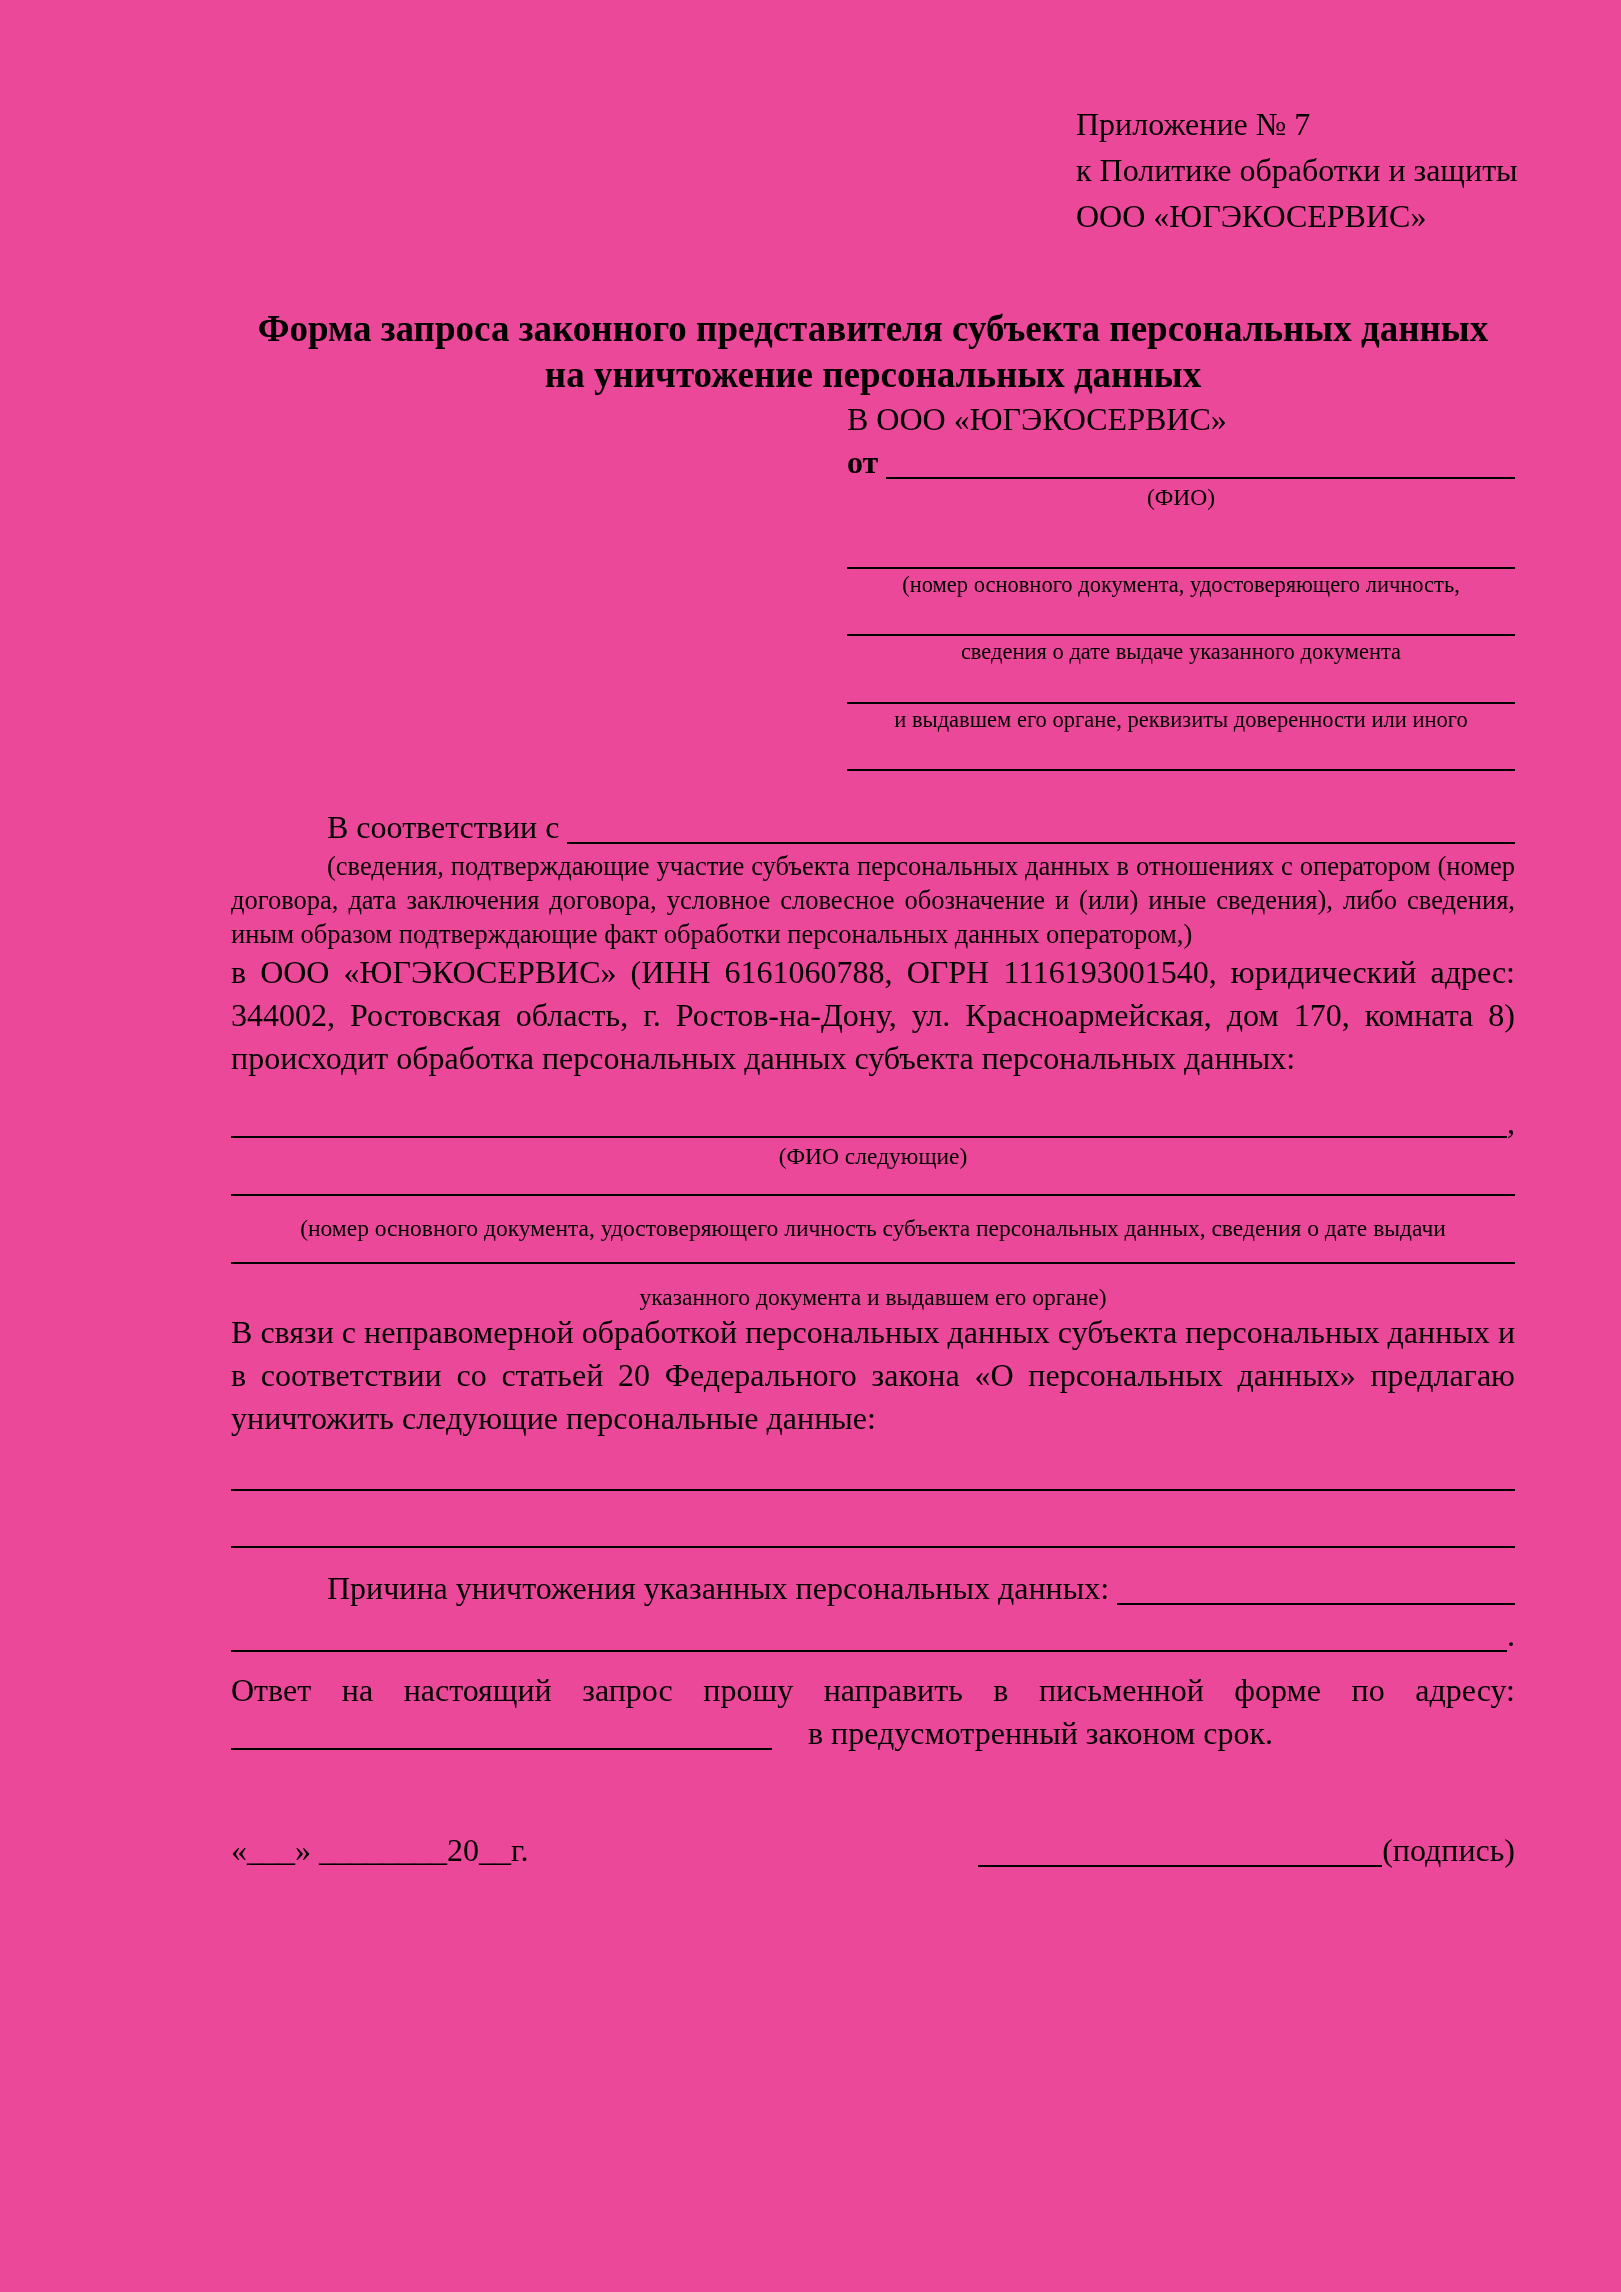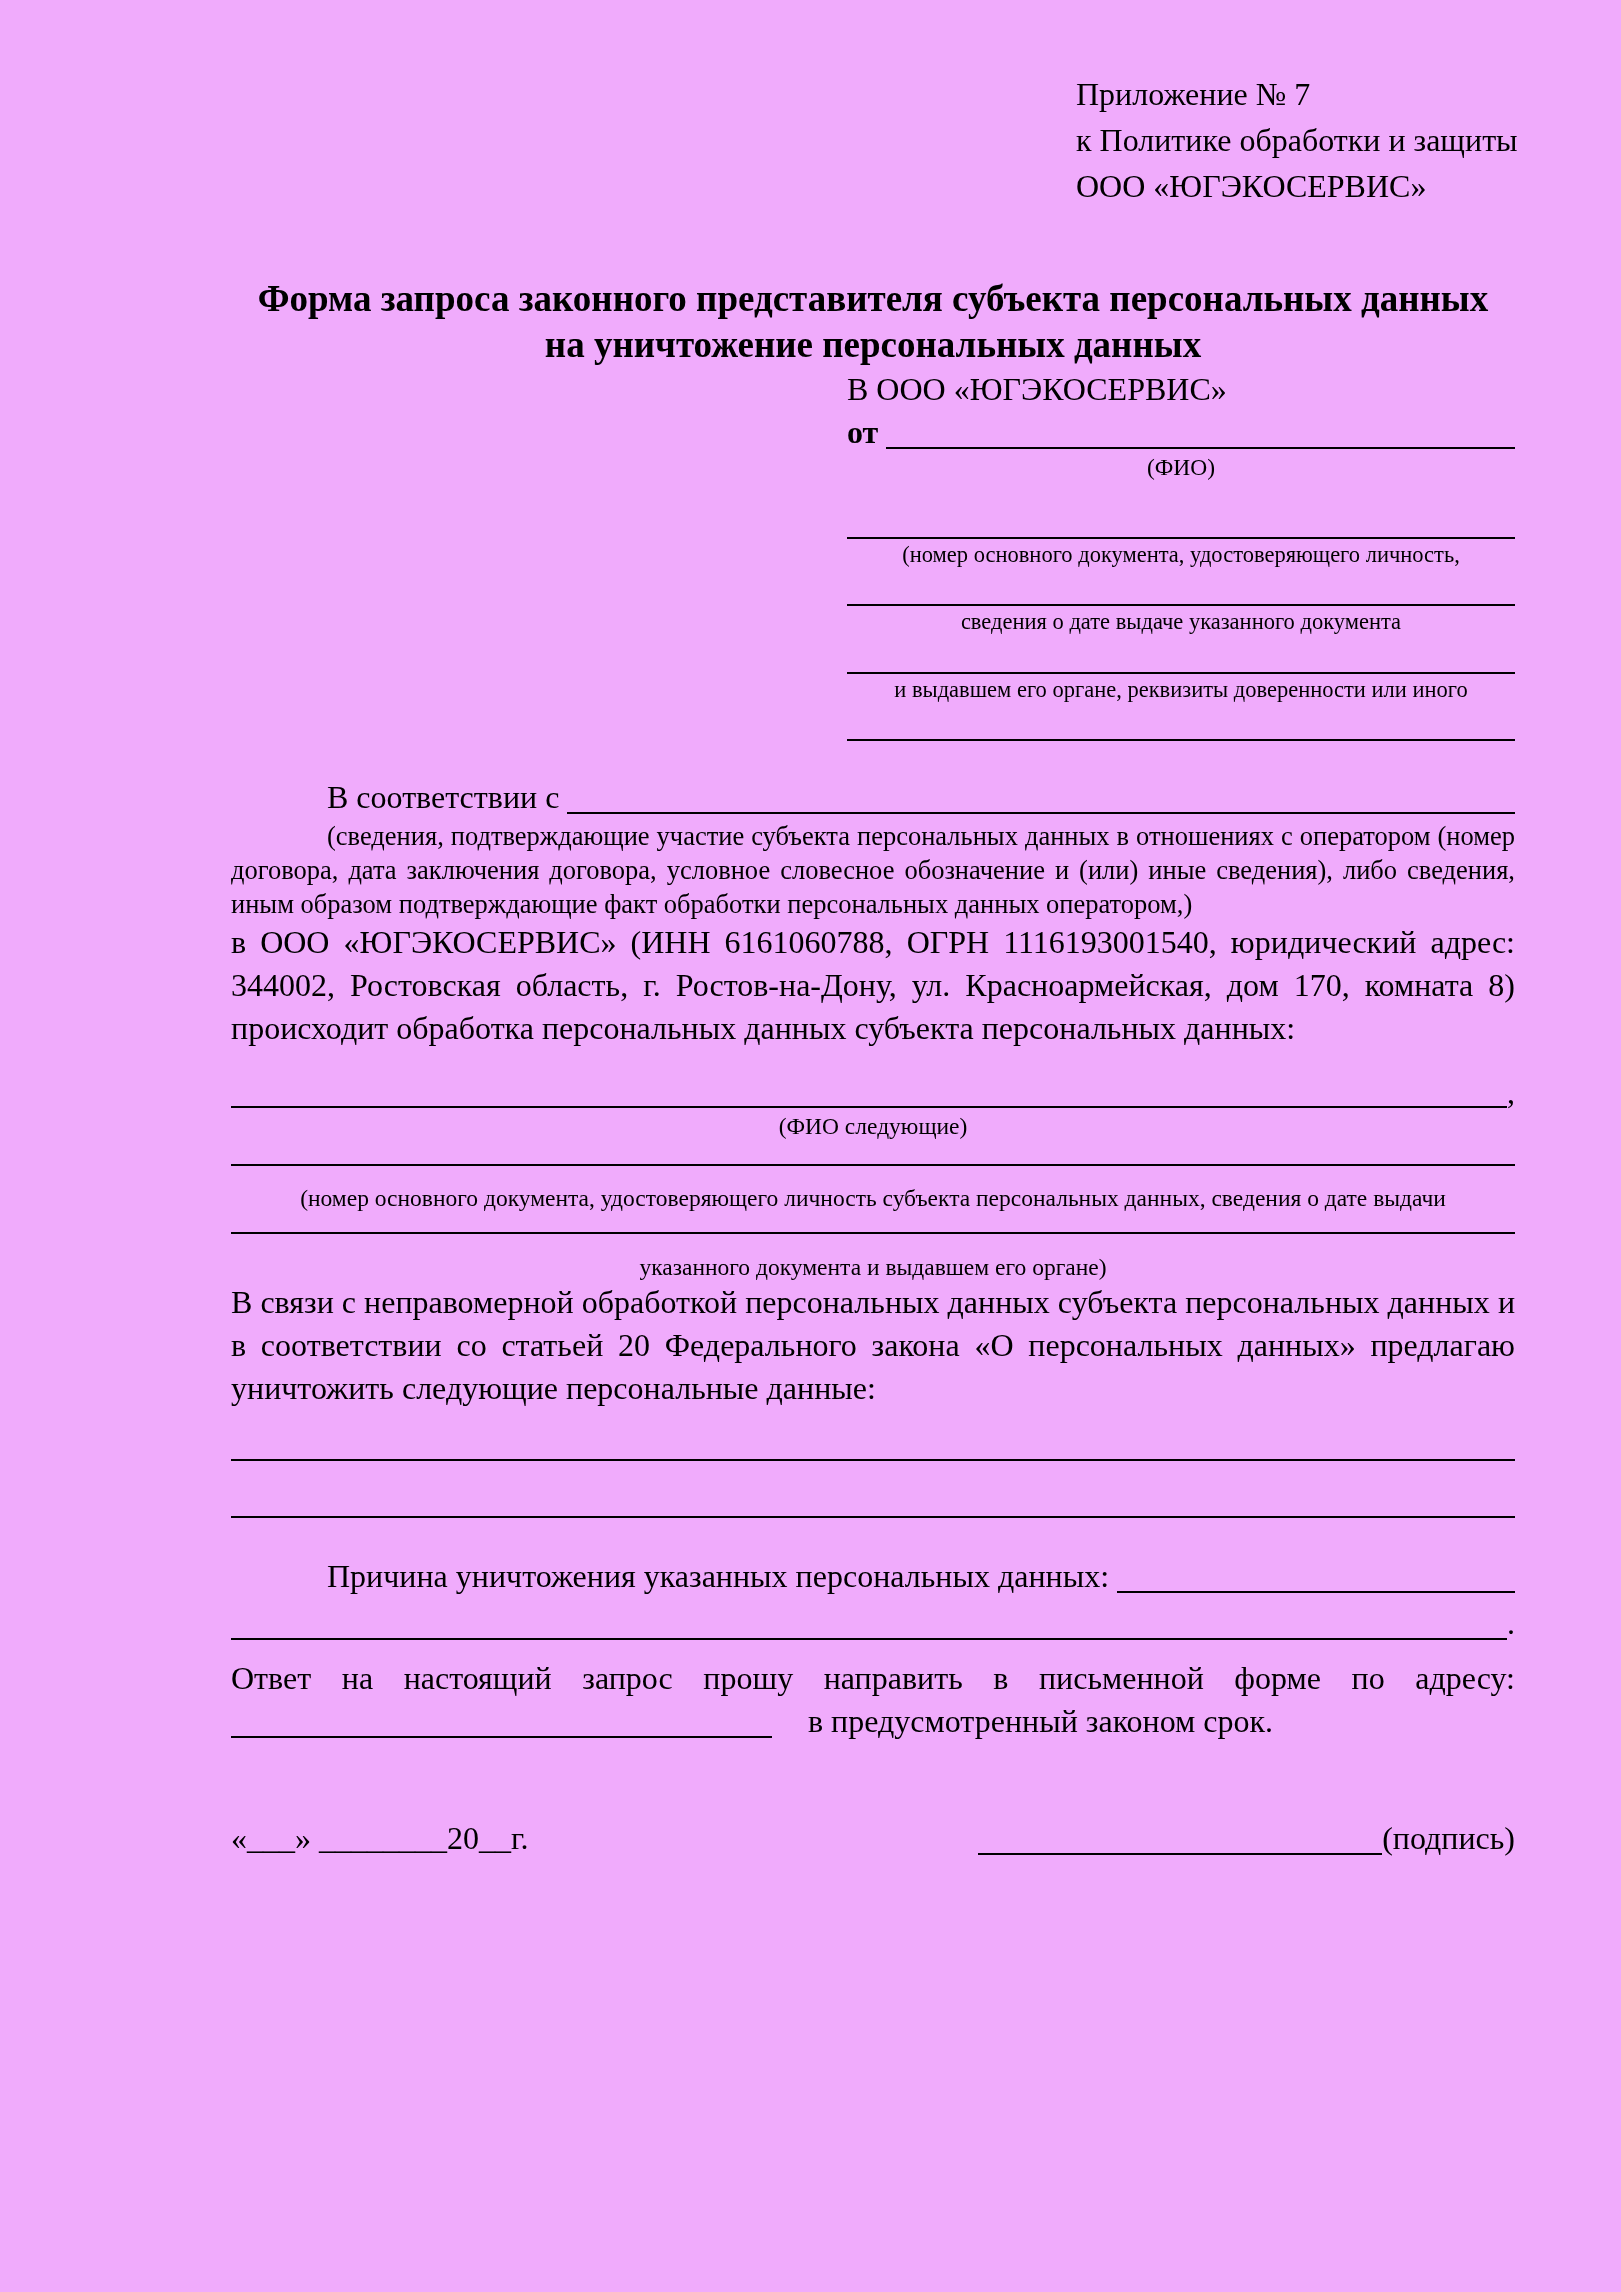--- a/index.html
+++ b/index.html
@@ -1,24 +1,24 @@
 <!DOCTYPE html>
 <html lang="ru"><head>
 <meta charset="utf-8">
 <style>
   html, body { margin: 0; padding: 0; background: #ffffff; }
   .page {
     position: relative;
     width: 1621px;
     height: 2293px;
-    background: #f0abfc;
+    background: #ec4899;
     color: #000000;
     font-family: "Liberation Serif", "DejaVu Serif", serif;
     box-sizing: border-box;
-    padding: 71px 106px 0 231px;
+    padding: 101px 106px 0 231px;
     overflow: hidden;
   }
   
   .annex { margin-left: 845px; font-size: 32px; line-height: 46px; white-space: nowrap; }
   
   .title { margin-top: 67px; font-size: 37px; font-weight: 700; text-align: center; line-height: 46px; }
   
   .rcol { margin-left: 616px; width: 668px; font-size: 32px; }
   .to-line { line-height: 43px; }
   .flexrow { display: flex; align-items: stretch; }
@@ -30,21 +30,21 @@
   .frow { height: 36px; border-bottom: 2.9px solid #000; margin-bottom: 2.9px; }
   
   .p-accord { margin-top: 35px; font-size: 32px; line-height: 43px; }
   .p-accord .lbl { margin-left: 96px; }
   .note { font-size: 26.5px; line-height: 34px; text-align: justify; text-indent: 96px; }
   .para { font-size: 32px; line-height: 43px; text-align: justify; }
   .subject-row { margin-top: 21.6px; font-size: 32px; line-height: 41px; }
   .blank { height: 0; border-bottom: 2.9px solid #000; }
   .b1 { margin-top: 49px; }
   .b2 { margin-top: 55px; }
-  .reason-row { margin-top: 37px; font-size: 32px; line-height: 43px; }
+  .reason-row { margin-top: 19px; font-size: 32px; line-height: 43px; }
   .reason-row .lbl { margin-left: 96px; }
   .period-row { margin-top: 3.9px; font-size: 32px; line-height: 43px; }
   .p4 { margin-top: 12px; text-align-last: justify; font-family: Liberation Serif, serif; }
   .srok-row { font-size: 32px; line-height: 43px; gap: 36px; }
   .ucell { width: 541px; border-bottom: 2.9px solid #000; margin-bottom: 4.9px; }
   .footer { margin-top: 74px; display: flex; justify-content: space-between; align-items: flex-end; font-size: 32px; line-height: 43px; }
   .sig { display: flex; align-items: stretch; }
   .sigfill { width: 404px; border-bottom: 2.9px solid #000; margin-bottom: 4.9px; }
   .mt24 { margin-top: 23.5px; }
   .mt20 { margin-top: 19.6px; }

